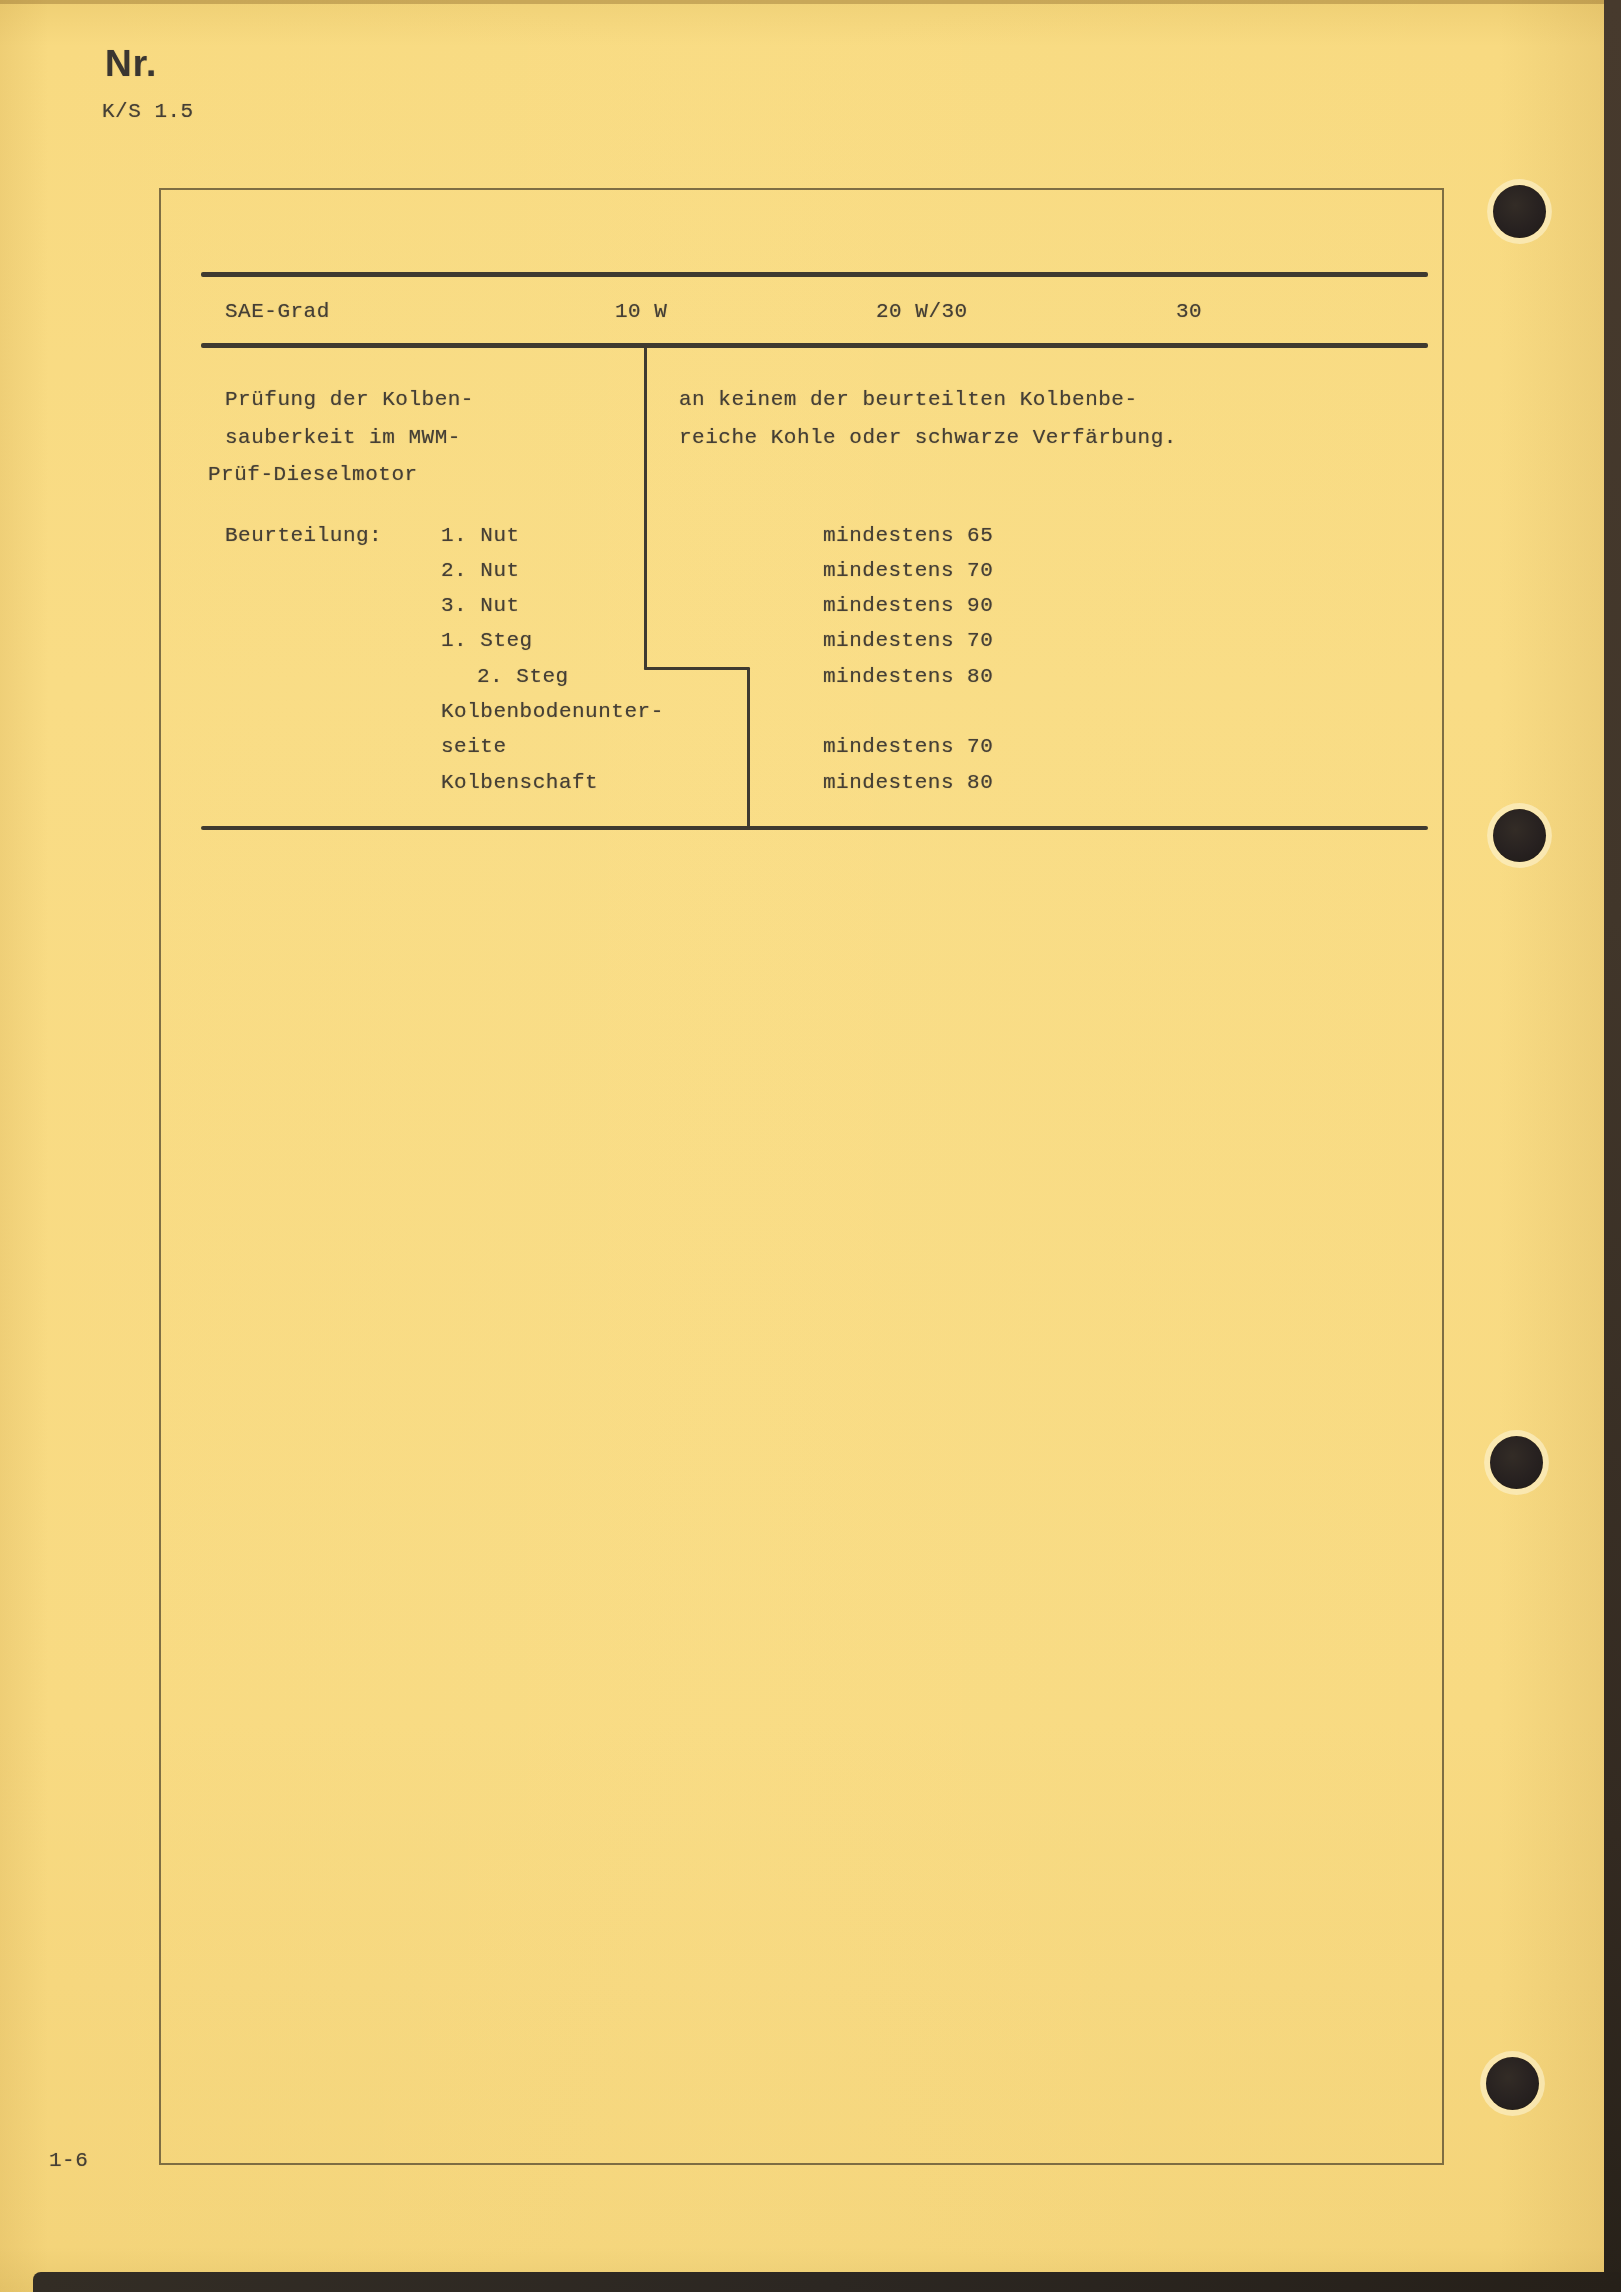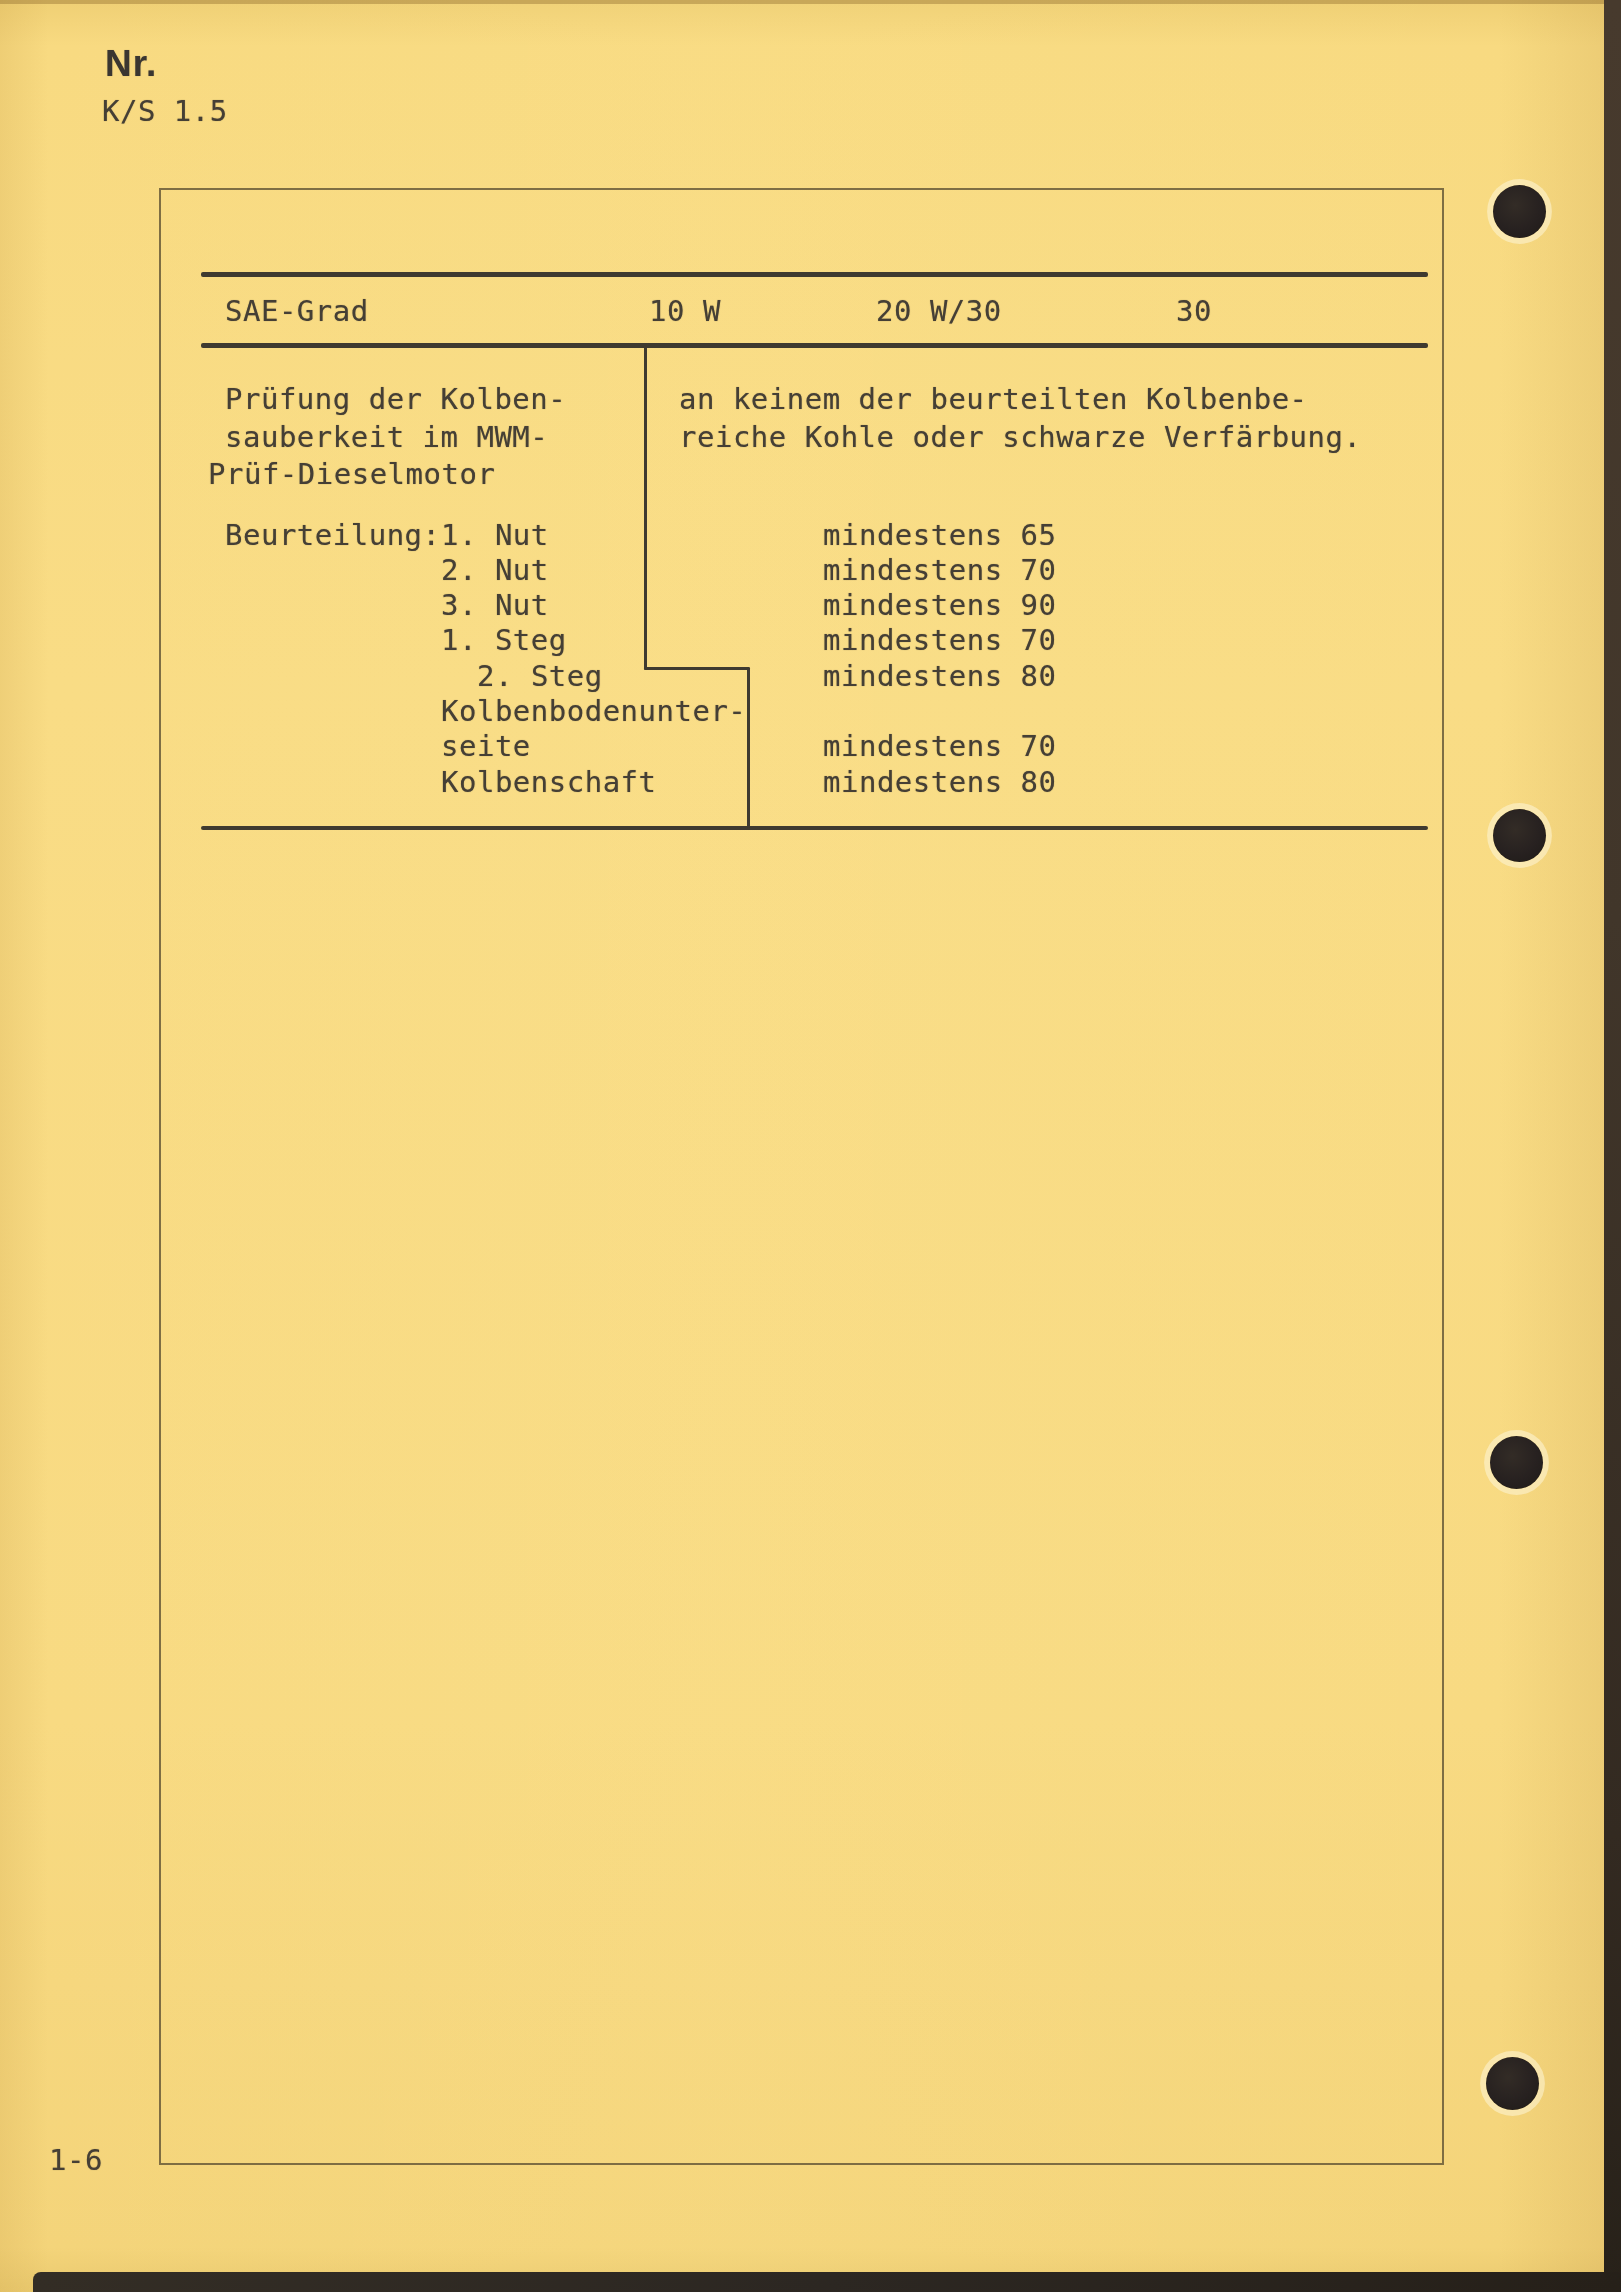--- a/index.html
+++ b/index.html
@@ -39,23 +39,24 @@
   .frame{
     position:absolute;left:159px;top:188px;width:1285px;height:1977px;
     border:2px solid rgba(104,90,56,0.85);
     box-sizing:border-box;
   }
   
   .rule{
     position:absolute;background:#3f3a30;border-radius:2px;
   }
   .tw{
-    position:absolute;color:#453f35;font-size:29px;line-height:35px;
+    position:absolute;color:#453f35;font-size:21px;line-height:35px;
     letter-spacing:0.5px;white-space:pre;
     text-shadow:0 0 1px rgba(69,63,53,0.55);
+    font-family:Liberation Mono, monospace;
   }
   .sans-bold{
     position:absolute;color:#3a3631;
     font-family:"Liberation Sans","DejaVu Sans",sans-serif;
     font-weight:bold;font-size:37px;letter-spacing:1px;
     text-shadow:0 0 1px rgba(58,54,49,0.4);
   }
 </style>
 </head>
 <body>
@@ -69,21 +70,21 @@
 
   <div class="rule" style="left:201px;top:272px;width:1227px;height:4.9px;"></div>
   <div class="rule" style="left:201px;top:343px;width:1227px;height:4.9px;"></div>
   <div class="rule" style="left:201px;top:826px;width:1227px;height:3.9px;"></div>
 
   <div class="rule" style="left:644px;top:345px;width:2.9px;height:325px;"></div>
   <div class="rule" style="left:644px;top:667px;width:106px;height:2.9px;"></div>
   <div class="rule" style="left:747px;top:667px;width:2.9px;height:161px;"></div>
 
   <div class="tw" style="left:225px;top:294px;">SAE-Grad</div>
-  <div class="tw" style="left:649px;top:294px;">10 W</div>
+  <div class="tw" style="left:615px;top:294px;">10 W</div>
   <div class="tw" style="left:876px;top:294px;">20 W/30</div>
   <div class="tw" style="left:1176px;top:294px;">30</div>
 
   <div class="tw" style="left:225px;top:382px;">Prüfung der Kolben-</div>
   <div class="tw" style="left:225px;top:420px;">sauberkeit im MWM-</div>
   <div class="tw" style="left:208px;top:457px;">Prüf-Dieselmotor</div>
 
   <div class="tw" style="left:679px;top:420px;">reiche Kohle oder schwarze Verfärbung.</div>
   <div class="tw" style="left:679px;top:382px;">an keinem der beurteilten Kolbenbe-</div>
 

